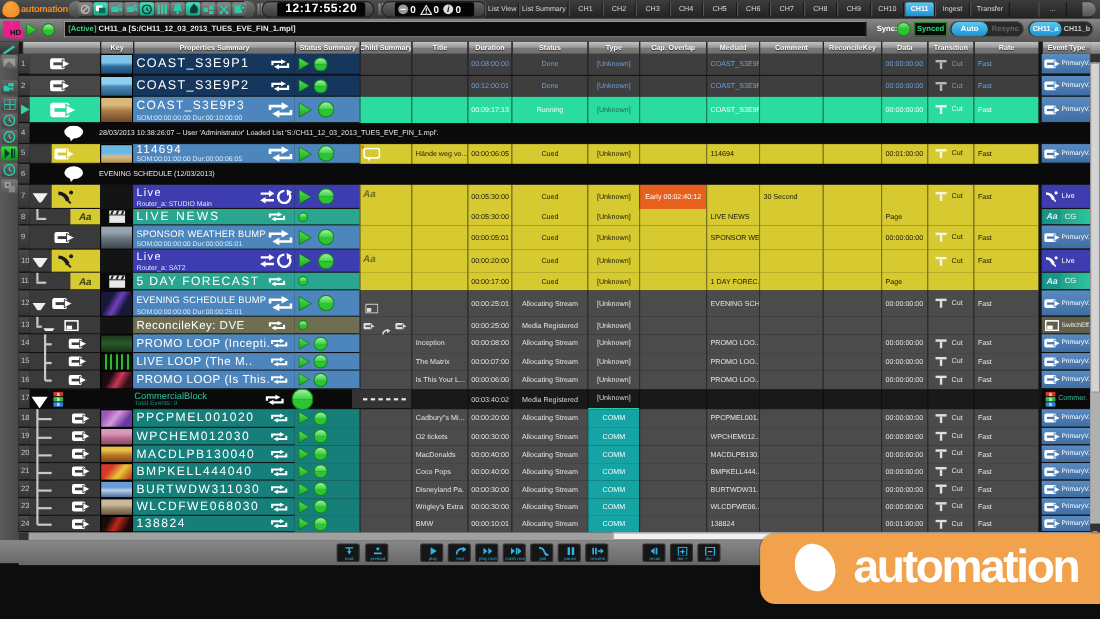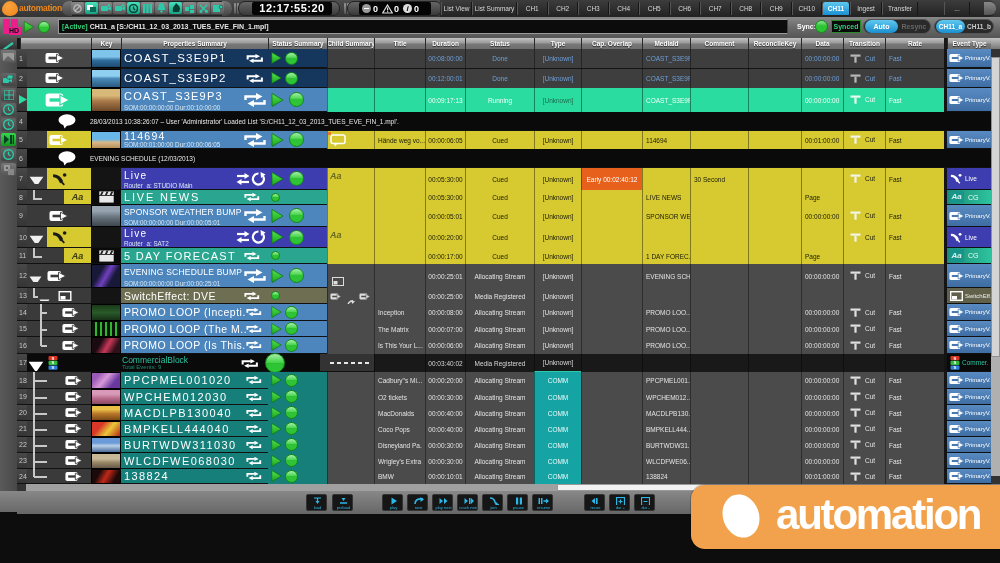--- a/index.html
+++ b/index.html
@@ -950,21 +950,21 @@
       <path d="M0.5 0.5 H11.5 L6 8.5 Z" fill="#f0f0f0"></path>
     </svg></div>
 <div style="left:58px;top:291px;">
     <svg width="14" height="10" viewBox="0 0 13 10" style="display:block">
       <rect x="0.7" y="0.7" width="11.6" height="8.6" fill="none" stroke="#fff" stroke-width="1.4"></rect>
       <rect x="2" y="5" width="5" height="3.5" fill="#fff"></rect>
     </svg>
   </div>
 <div style="left:91px;top:288px;width:30px;height:16px;background:#141414;border-bottom:1px solid #111;"></div>
 <div style="left:121px;top:288px;width:147px;height:16px;background:#6e6e52;border-bottom:1px solid #111;">
-    <div style="left:3px;top:0;width:118px;height:16px;color:#fff;font-size:10.5px;letter-spacing:0.4px;white-space:nowrap;line-height:16px;">SwitchEffect: DVE</div>
+    <div style="left:3px;top:0;width:118px;height:16px;color:#fff;font-size:10.5px;letter-spacing:0.4px;white-space:nowrap;line-height:16px;">ReconcileKey: DVE</div>
   </div>
 <div style="left:243px;top:291px;">
     <svg width="18" height="10" viewBox="0 0 20 12" style="display:block">
       <path d="M2 7 V3.5 H11" stroke="#fff" stroke-width="2.2" fill="none"></path>
       <path d="M10.5 1 L15.5 3.5 L10.5 6 Z" fill="#fff"></path>
       <path d="M17.5 5 V8.5 H8" stroke="#fff" stroke-width="2.2" fill="none"></path>
       <path d="M8.5 6 L3.5 8.5 L8.5 11 Z" fill="#fff"></path>
     </svg>
   </div>
 <div style="left:268px;top:288px;width:59px;height:16px;background:#6e6e52;border-bottom:1px solid #111;"></div>
@@ -1092,21 +1092,21 @@
       <svg width="18" height="11" viewBox="0 0 20 12" style="display:block">
         <rect x="0.5" y="1" width="13.5" height="10" rx="2" fill="#fff"></rect>
         <rect x="3.5" y="4.7" width="9" height="2.6" fill="#3a3a3a"></rect>
         <path d="M11.5 2.2 L18.8 6 L11.5 9.8 Z" fill="#fff" stroke="#3a3a3a" stroke-width="0.9"></path>
       </svg>
     </span>
   </div>
 <div style="left:91px;top:321px;width:30px;height:16px;background:#000;"></div>
 <div style="left:92px;top:322px;width:28px;height:14px;background:repeating-linear-gradient(to right,#061506 0 3px,#2fb82f 3px 5px);"></div>
 <div style="left:121px;top:321px;width:147px;height:16px;background:#4d86bc;border-bottom:1px solid #111;">
-    <div style="left:3px;top:0;width:122px;height:16px;color:#fff;font-size:10.5px;letter-spacing:0.5px;line-height:16px;white-space:nowrap;">PROMO LOOP (The M..</div>
+    <div style="left:3px;top:0;width:122px;height:16px;color:#fff;font-size:10.5px;letter-spacing:0.5px;line-height:16px;white-space:nowrap;">LIVE LOOP (The M..</div>
   </div>
 <div style="left:245px;top:324px;">
     <svg width="18" height="10" viewBox="0 0 20 12" style="display:block">
       <path d="M2 7 V3.5 H11" stroke="#fff" stroke-width="2.2" fill="none"></path>
       <path d="M10.5 1 L15.5 3.5 L10.5 6 Z" fill="#fff"></path>
       <path d="M17.5 5 V8.5 H8" stroke="#fff" stroke-width="2.2" fill="none"></path>
       <path d="M8.5 6 L3.5 8.5 L8.5 11 Z" fill="#fff"></path>
     </svg>
   </div>
 <div style="left:268px;top:321px;width:59px;height:16px;background:#4d86bc;border-bottom:1px solid #111;"></div>

